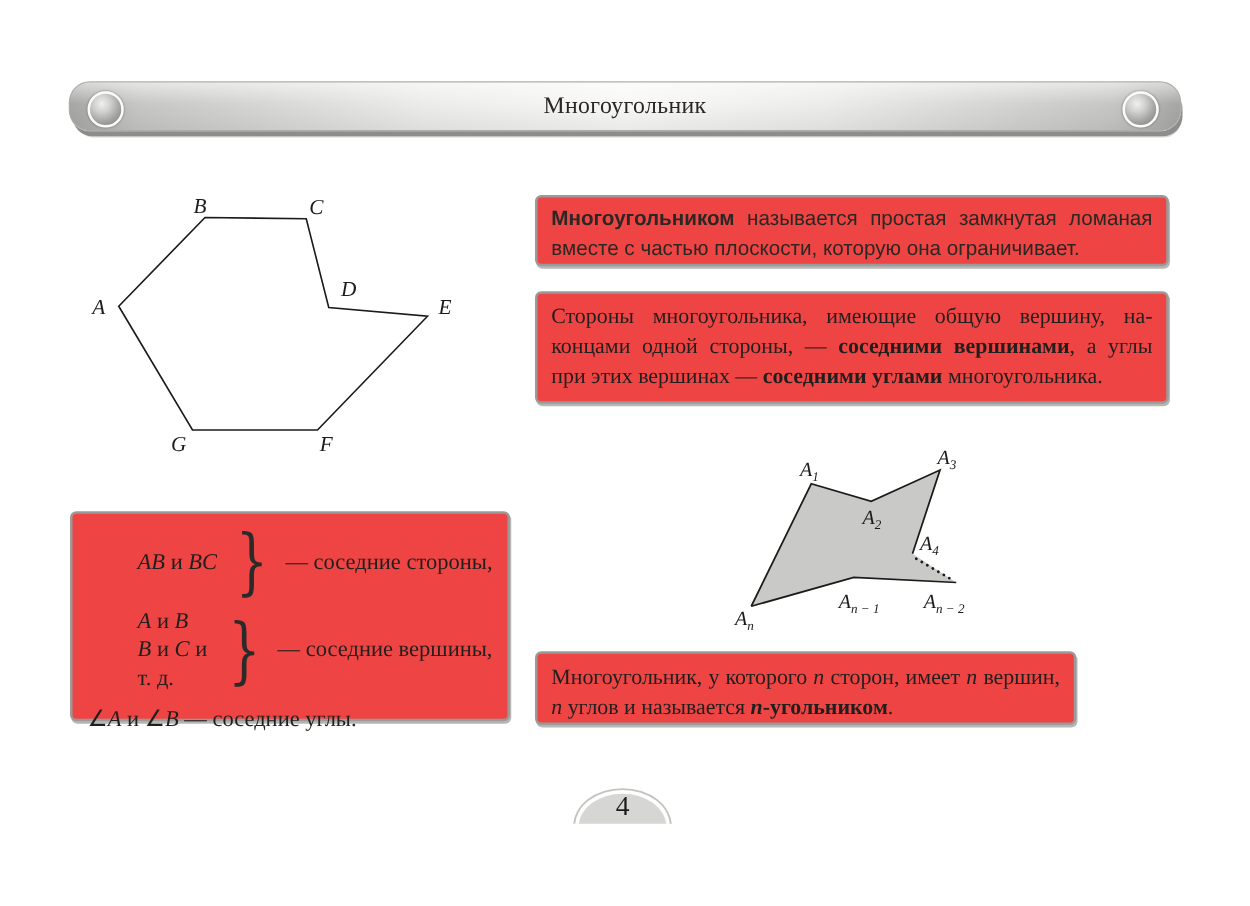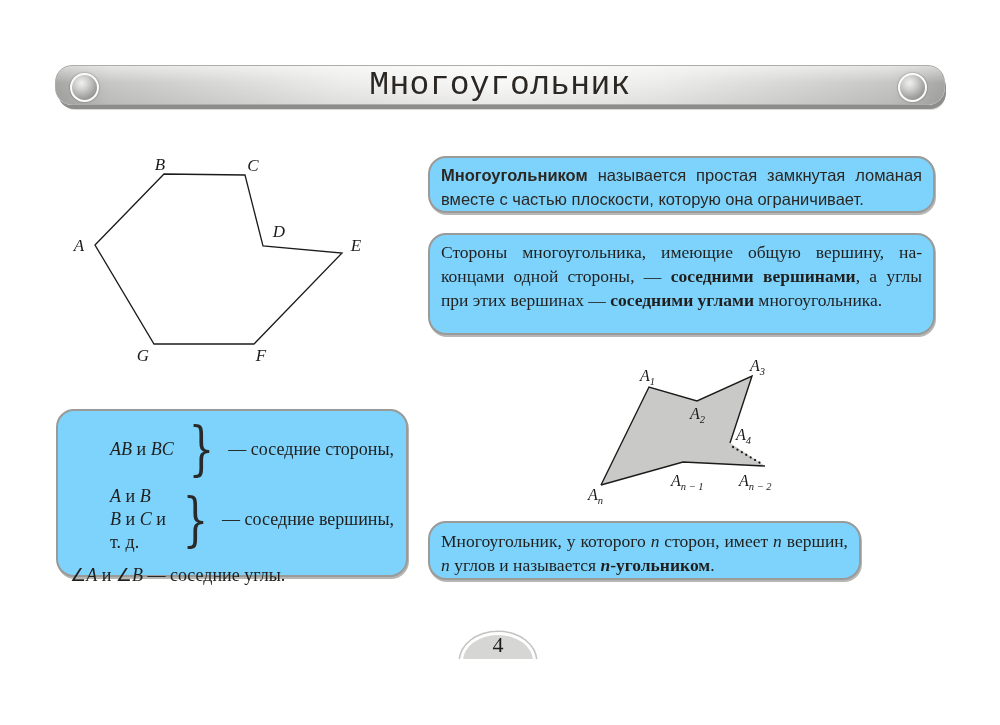--- a/index.html
+++ b/index.html
@@ -7,33 +7,33 @@
         font-family:"Liberation Serif",serif;color:#201f1d;}
 
   
   .header{position:absolute;left:55px;top:65px;width:890px;height:40px;
           border-radius:17px;border:1px solid #adadab;box-sizing:border-box;
           background:
             linear-gradient(180deg,rgba(255,255,255,.55) 0%,rgba(255,255,255,0) 45%,rgba(0,0,0,.06) 100%),
             linear-gradient(90deg,#a6a6a4 0%,#c6c6c4 6%,#ececea 32%,#f8f8f6 50%,#ececea 68%,#c6c6c4 94%,#a6a6a4 100%);
           box-shadow:2px 5px 0 -1px #8d8d8b, 3px 8px 0 -3px #d9d9d7;
           display:flex;align-items:center;justify-content:center;}
-  .header-title{font-family:Liberation Mono, monospace;font-size:33px;
+  .header-title{font-family:Liberation Serif, serif;font-size:19px;
                 color:#2b2723;letter-spacing:.3px;}
   .rivet{position:absolute;top:7px;width:25px;height:25px;border-radius:50%;
          background:radial-gradient(circle at 38% 32%, #f0f0ee 0%, #d2d2d0 28%, #a4a4a2 62%, #8a8a88 85%, #9d9d9b 100%);
          border:2px solid #fbfbf9;box-shadow:0 0 2px rgba(0,0,0,.45);box-sizing:content-box;}
   .rivet.left{left:14px;} .rivet.right{right:17px;}
 
   
-  .tbox{position:absolute;border:2px solid #9a9a98;border-radius:18px;background:#7dd3fc;
+  .tbox{position:absolute;border:2px solid #9a9a98;border-radius:5px;background:#ef4444;
         box-sizing:border-box;box-shadow:1px 2px 0 0 #b6b6b4;}
   #box-definition{left:428px;top:156px;width:507px;height:57px;padding:5px 11px 0;
         font-family:"Liberation Sans",sans-serif;font-size:16.5px;line-height:24px;color:#2b2723;}
-  #box-adjacent{left:428px;top:233px;width:507px;height:102px;padding:5px 11px 0;
+  #box-adjacent{left:428px;top:233px;width:507px;height:90px;padding:5px 11px 0;
         font-size:17.5px;line-height:24px;}
   #box-ngon{left:428px;top:521px;width:433px;height:59px;padding:6px 11px 0;
         font-size:17.5px;line-height:24px;}
   #box-examples{left:56px;top:409px;width:352px;height:168px;padding:10px 12px;
         font-size:18px;}
 
   .jline{text-align:justify;text-align-last:justify;}
   .jline.last{text-align-last:left;}
   .b{font-weight:bold;} .i{font-style:italic;}
 

